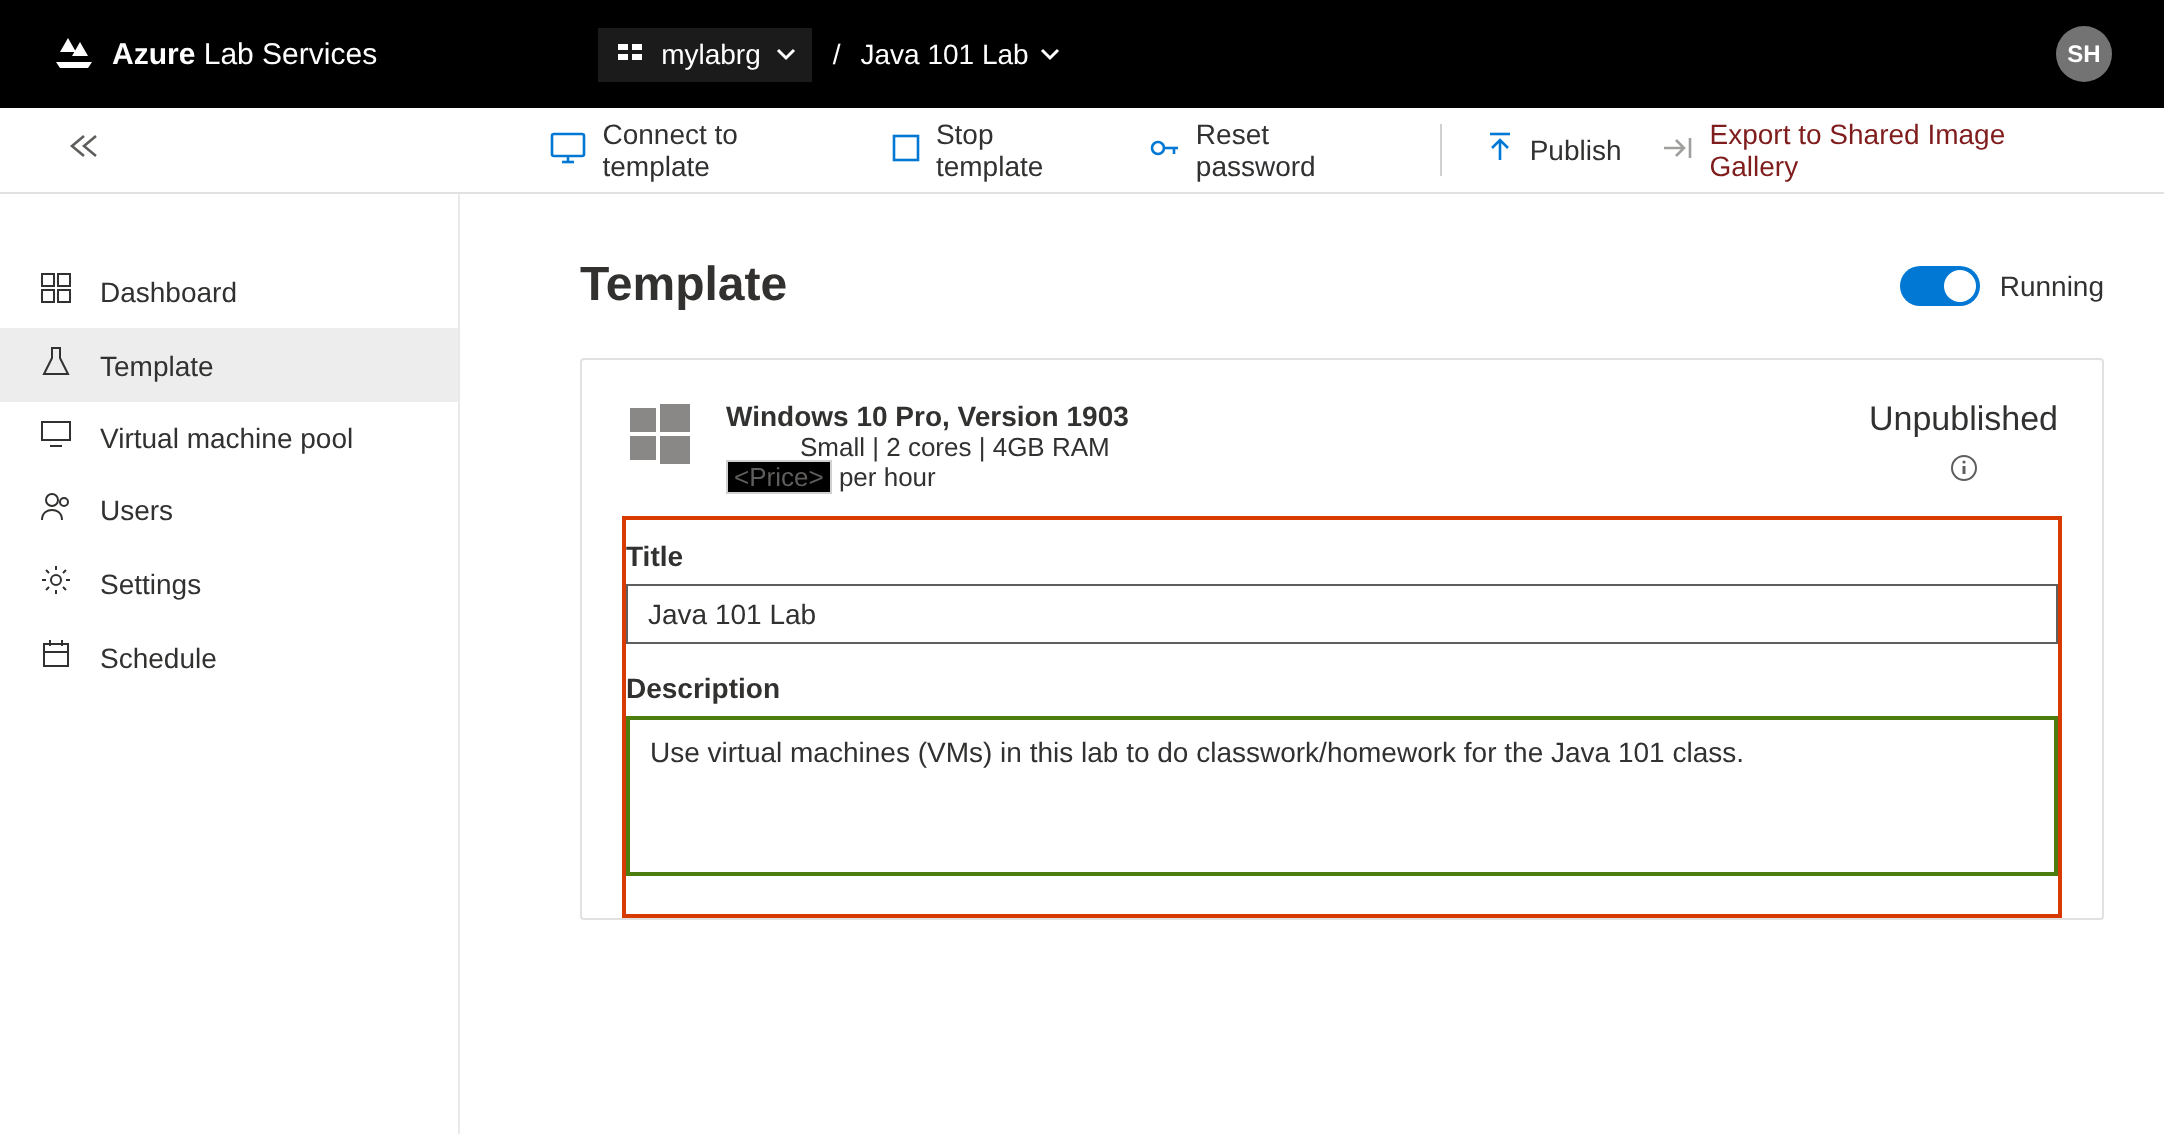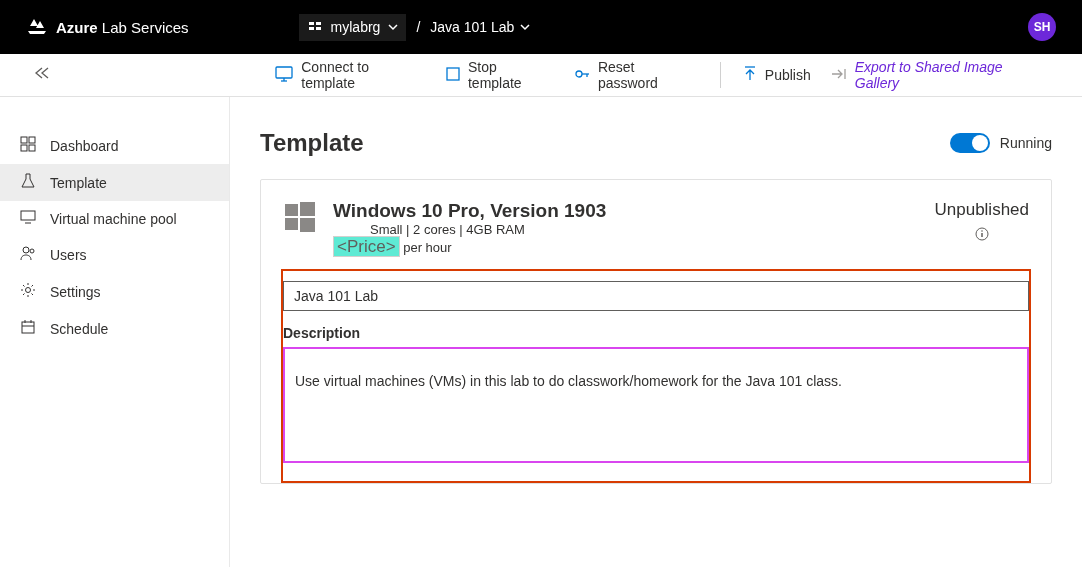--- a/index.html
+++ b/index.html
@@ -5,53 +5,53 @@
     * { margin: 0; padding: 0; box-sizing: border-box; font-family: "Segoe UI", Arial, sans-serif; }
     body { background: #fff; width: 1082px; height: 567px; overflow: hidden; }
 
     .topbar { background: #000; height: 54px; display: flex; align-items: center; padding: 0 26px; color: #fff; }
     .topbar-left { display: flex; align-items: center; gap: 8px; }
     .brand { font-size: 15px; }
     .brand b { font-weight: 600; }
     .breadcrumb { display: flex; align-items: center; gap: 10px; margin-left: 110px; font-size: 14px; }
     .crumb { display: flex; align-items: center; gap: 8px; background: #1b1b1b; padding: 4px 8px; }
     .crumb-plain { display: flex; align-items: center; gap: 6px; }
-    .avatar { margin-left: auto; width: 28px; height: 28px; border-radius: 50%; background: #6d28d9; color: #fff; display: flex; align-items: center; justify-content: center; font-size: 12px; font-weight: 600; }
+    .avatar { margin-left: auto; width: 28px; height: 28px; border-radius: 50%; background: #737373; color: #fff; display: flex; align-items: center; justify-content: center; font-size: 12px; font-weight: 600; }
 
     .toolbar { height: 43px; border-bottom: 1px solid #e1e1e1; display: flex; align-items: center; padding: 0 32px; }
     .toolbar-collapse { width: 244px; display: flex; align-items: center; }
     .toolbar-actions { display: flex; align-items: center; gap: 20px; color: #323130; font-size: 14px; }
     .toolbar-btn { display: flex; align-items: center; gap: 8px; cursor: pointer; }
     .toolbar-divider { width: 1px; height: 26px; background: #d0d0d0; margin: 0 2px; }
-    .toolbar-btn.disabled { color: #6d28d9; font-style: italic; }
-
-    .layout { display: flex; height: calc(100% - 97px); }
+    .toolbar-btn.disabled { color: #7f1d1d; }
+
+    .layout { display: flex; height: calc(100% - 97px); gap: 30px; }
     .sidebar { width: 230px; border-right: 1px solid #e9e9e9; padding-top: 30px; background: #fff; }
     .side-item { display: flex; align-items: center; gap: 14px; padding: 9px 20px; font-size: 14px; color: #323130; cursor: pointer; }
     .side-item.active { background: #ededed; }
 
     .main { flex: 1; padding: 32px 30px; background: #fff; }
     .page-header { display: flex; align-items: center; margin-bottom: 22px; }
     .page-title { font-size: 24px; font-weight: 600; color: #323130; }
     .status-group { margin-left: auto; display: flex; align-items: center; gap: 10px; font-size: 14px; color: #323130; }
     .toggle { width: 40px; height: 20px; border-radius: 10px; background: #0078d4; position: relative; cursor: pointer; }
     .toggle::after { content: ""; position: absolute; right: 2px; top: 2px; width: 16px; height: 16px; border-radius: 50%; background: #fff; }
 
     .card { border: 1px solid #e1e1e1; border-radius: 2px; padding: 20px 22px 0 22px; background: #fff; }
     .card-head { display: flex; align-items: flex-start; gap: 16px; margin-bottom: 12px; }
-    .os-title { font-size: 19px; font-weight: 600; color: #323130; }
+    .os-title { font-size: 14px; font-weight: 600; color: #323130; }
     .os-specs { font-size: 13px; color: #323130; margin-left: 37px; }
     .price-row { font-size: 13px; color: #323130; }
-    .price-tag { background: #5eead4; border: 1px solid #d2d0ce; padding: 0 3px; font-size: 17px; color: #605e5c; }
+    .price-tag { background: #000000; border: 1px solid #d2d0ce; padding: 0 3px; font-size: 13px; color: #605e5c; }
     .pub-status { margin-left: auto; display: flex; align-items: center; gap: 6px; color: #323130; font-size: 17px; flex-direction: column; }
 
     .highlight-box { border: 2px solid #d83b01; padding: 10px 0 14px 0; margin: 0 -2px; }
     .form-label { font-size: 14px; font-weight: 600; color: #323130; margin-bottom: 6px; display: block; }
     .text-input { width: 100%; border: 1px solid #605e5c; padding: 6px 10px; font-size: 14px; color: #323130; }
-    .textarea-input { width: 100%; border: 2px solid #d946ef; padding: 24px 10px; font-size: 14px; color: #323130; height: 116px; resize: none; font-family: inherit; }
+    .textarea-input { width: 100%; border: 2px solid #4d7c0f; padding: 8px 10px; font-size: 14px; color: #323130; height: 80px; resize: none; font-family: inherit; }
     .field-group { margin-bottom: 14px; }
 
     svg { flex-shrink: 0; }
   </style>
 </head>
 <body>
 
 <div class="topbar">
   <div class="topbar-left">
     <span>
@@ -236,20 +236,21 @@
                 <circle cx="7" cy="7" r="6" fill="none" stroke="#605e5c"></circle>
                 <line x1="7" y1="6" x2="7" y2="10" stroke="#605e5c" stroke-width="1.5"></line>
                 <circle cx="7" cy="4" r="0.8" fill="#605e5c"></circle>
               </svg>
           </span>
         </div>
       </div>
 
       <div class="highlight-box">
         <div class="field-group">
+          <label class="form-label">Title</label>
           <input class="text-input" type="text" value="Java 101 Lab" style="">
         </div>
         <div class="field-group" style="margin-bottom:0">
           <label class="form-label">Description</label>
           <textarea class="textarea-input" style="">Use virtual machines (VMs) in this lab to do classwork/homework for the Java 101 class.</textarea>
         </div>
       </div>
     </div>
   </div>
 </div>

